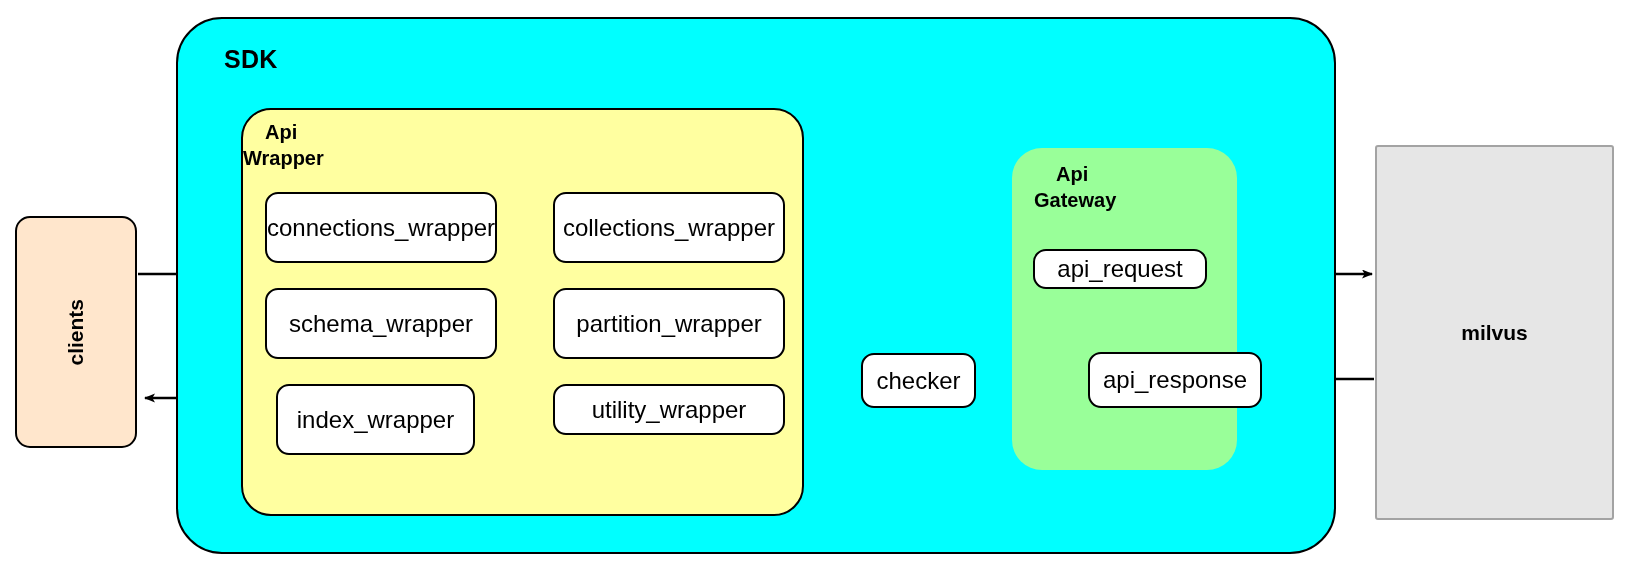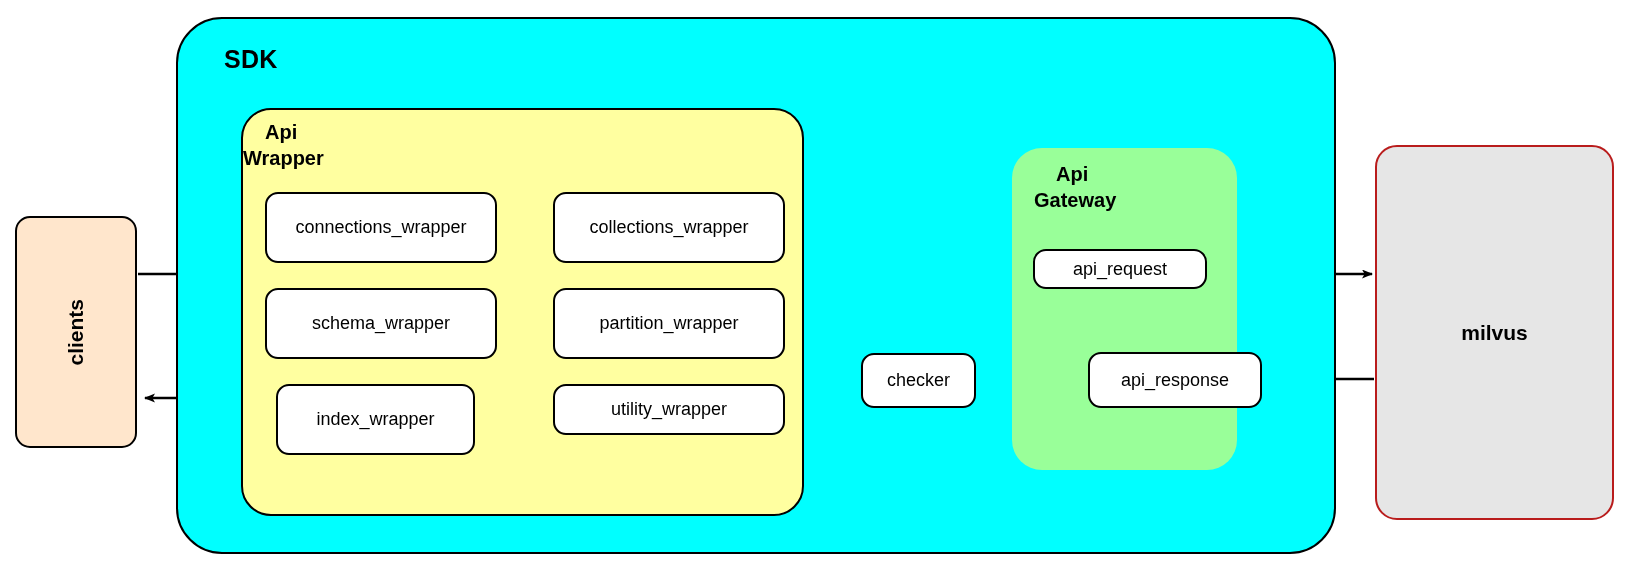--- a/index.html
+++ b/index.html
@@ -90,21 +90,21 @@
     line-height: 26px;
     text-align: left;
     width: 170px;
   }
   .apigateway-label .l2 { display: block; margin-left: -22px; }
   
   .leaf {
     background: #ffffff;
     border: 2px solid #000000;
     border-radius: 13px;
-    font-size: 18px;
+    font-size: 24px;
     font-weight: normal;
   }
   
   .w-conn  { left: 265px; top: 192px; width: 232px; height: 71px; }
   .w-coll  { left: 553px; top: 192px; width: 232px; height: 71px; }
   .w-schm  { left: 265px; top: 288px; width: 232px; height: 71px; }
   .w-part  { left: 553px; top: 288px; width: 232px; height: 71px; }
   .w-idx   { left: 276px; top: 384px; width: 199px; height: 71px; }
   .w-util  { left: 553px; top: 384px; width: 232px; height: 51px; }
   
@@ -129,22 +129,22 @@
     transform: rotate(180deg);
     white-space: nowrap;
   }
   
   .milvus-box {
     left: 1375px;
     top: 145px;
     width: 239px;
     height: 375px;
     background: #e6e6e6;
-    border: 2px solid #b91c1c;
-    border-radius: 22px;
+    border: 2px solid #a3a3a3;
+    border-radius: 3px;
     font-size: 21px;
     font-weight: bold;
   }
 </style>
 </head>
 <body>
 
 <svg id="canvas" width="1634" height="574" viewBox="0 0 1634 574" xmlns="http://www.w3.org/2000/svg">
   <defs>
     <marker id="arrowR" markerWidth="11" markerHeight="11" refX="10" refY="4.5" orient="auto" markerUnits="userSpaceOnUse">

